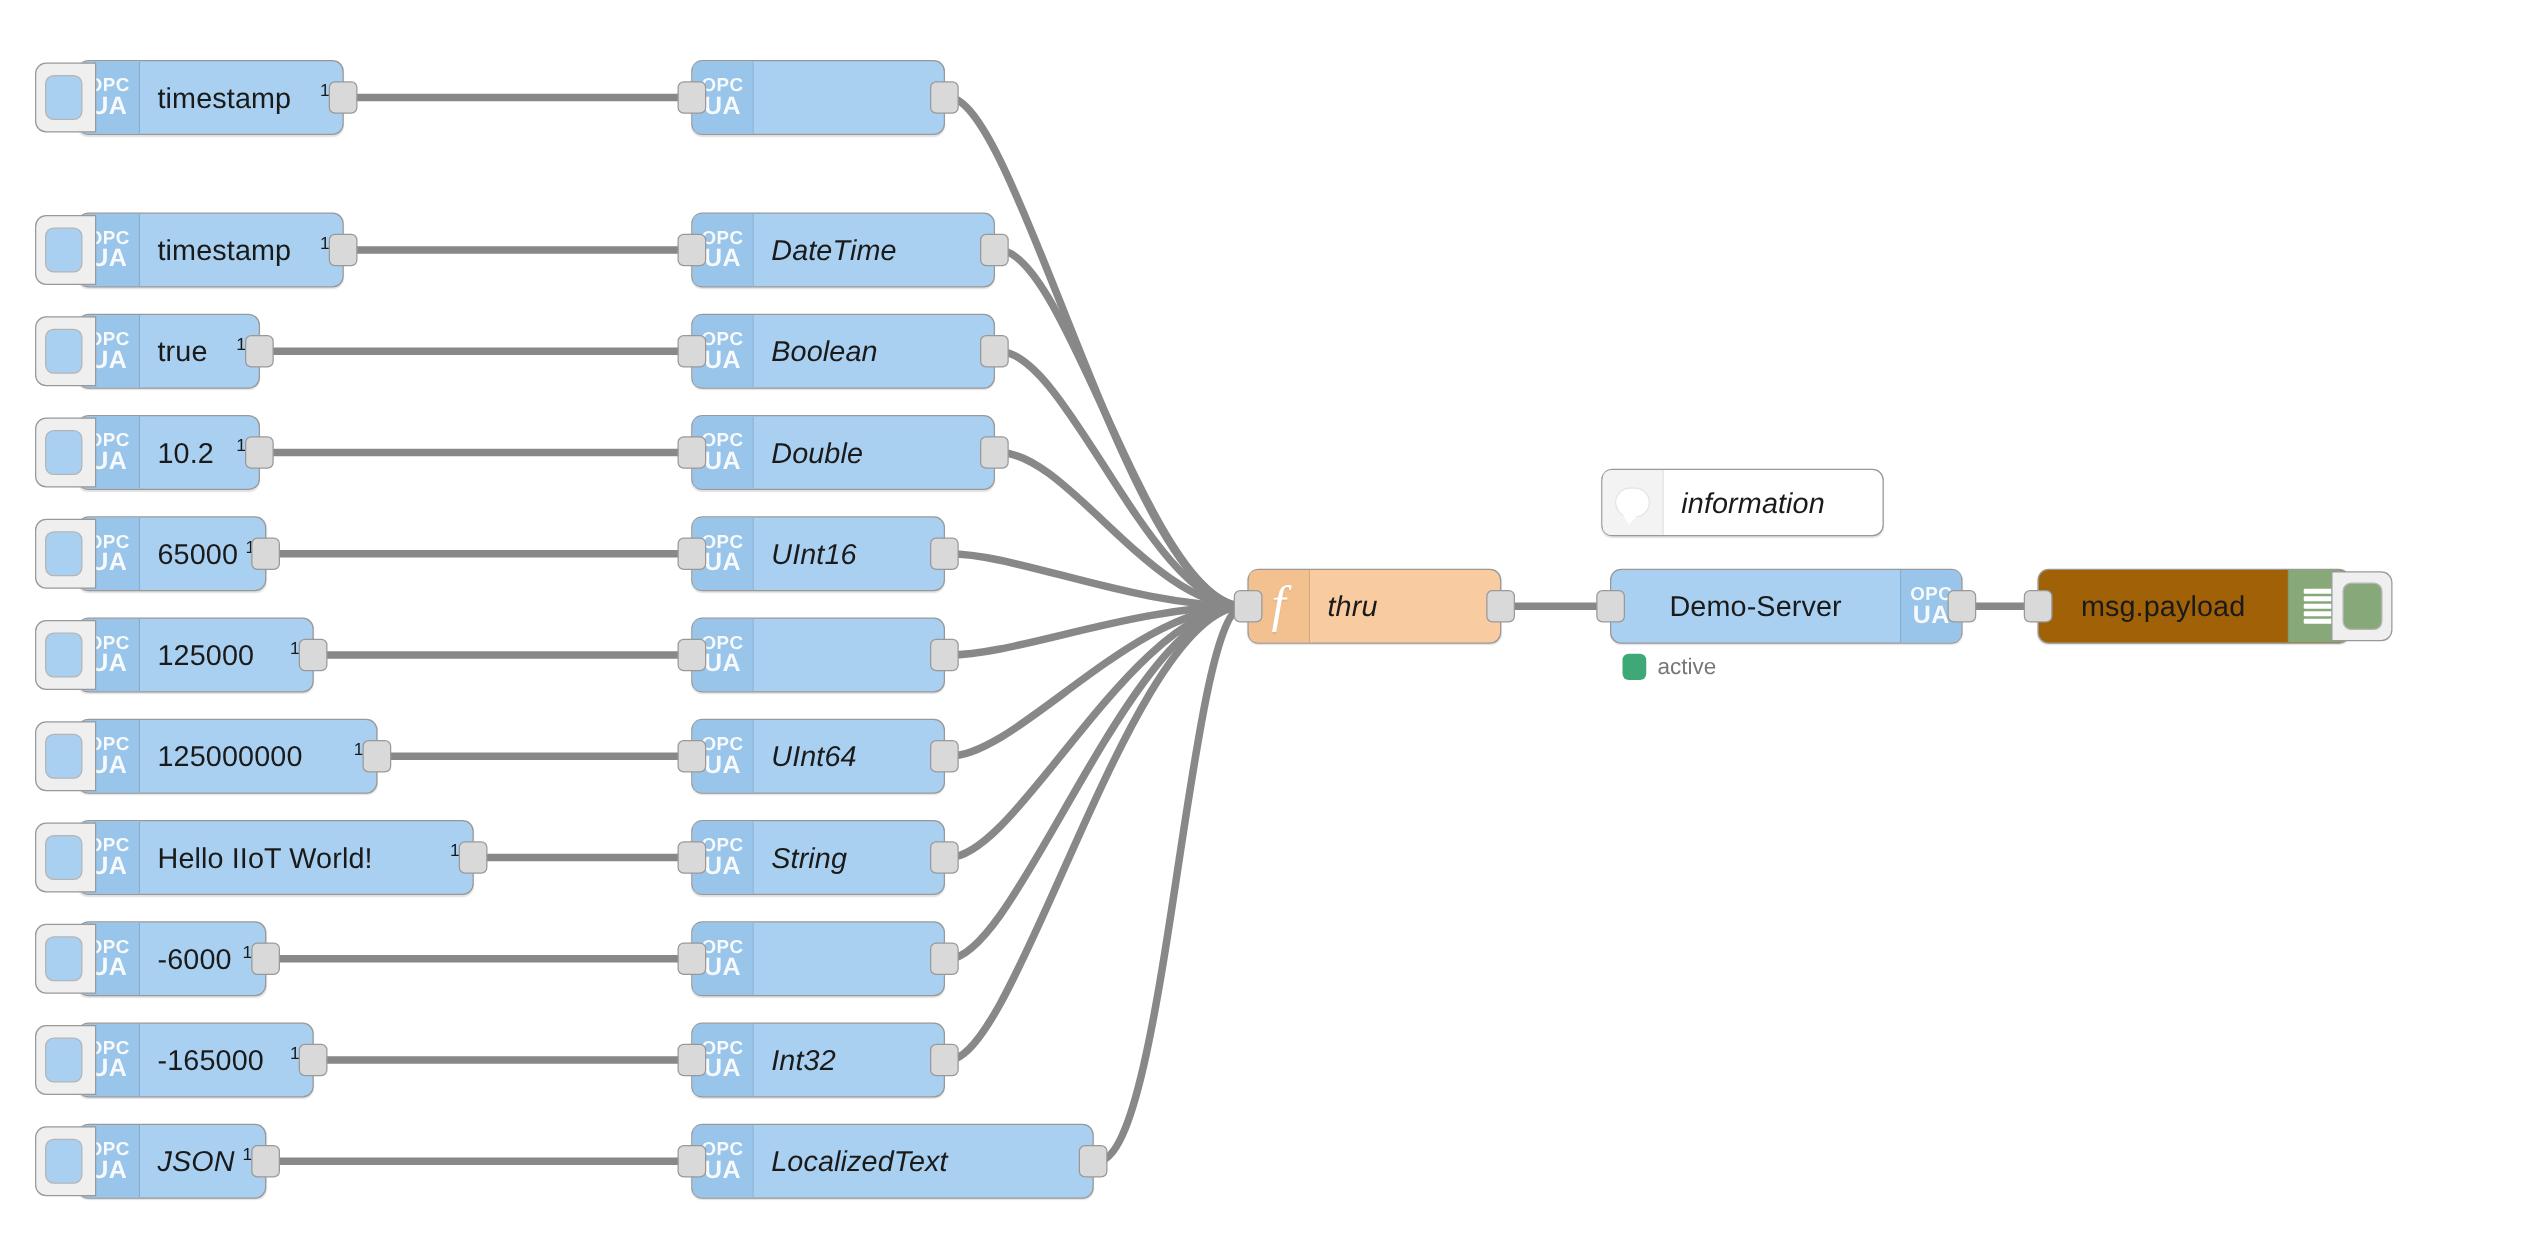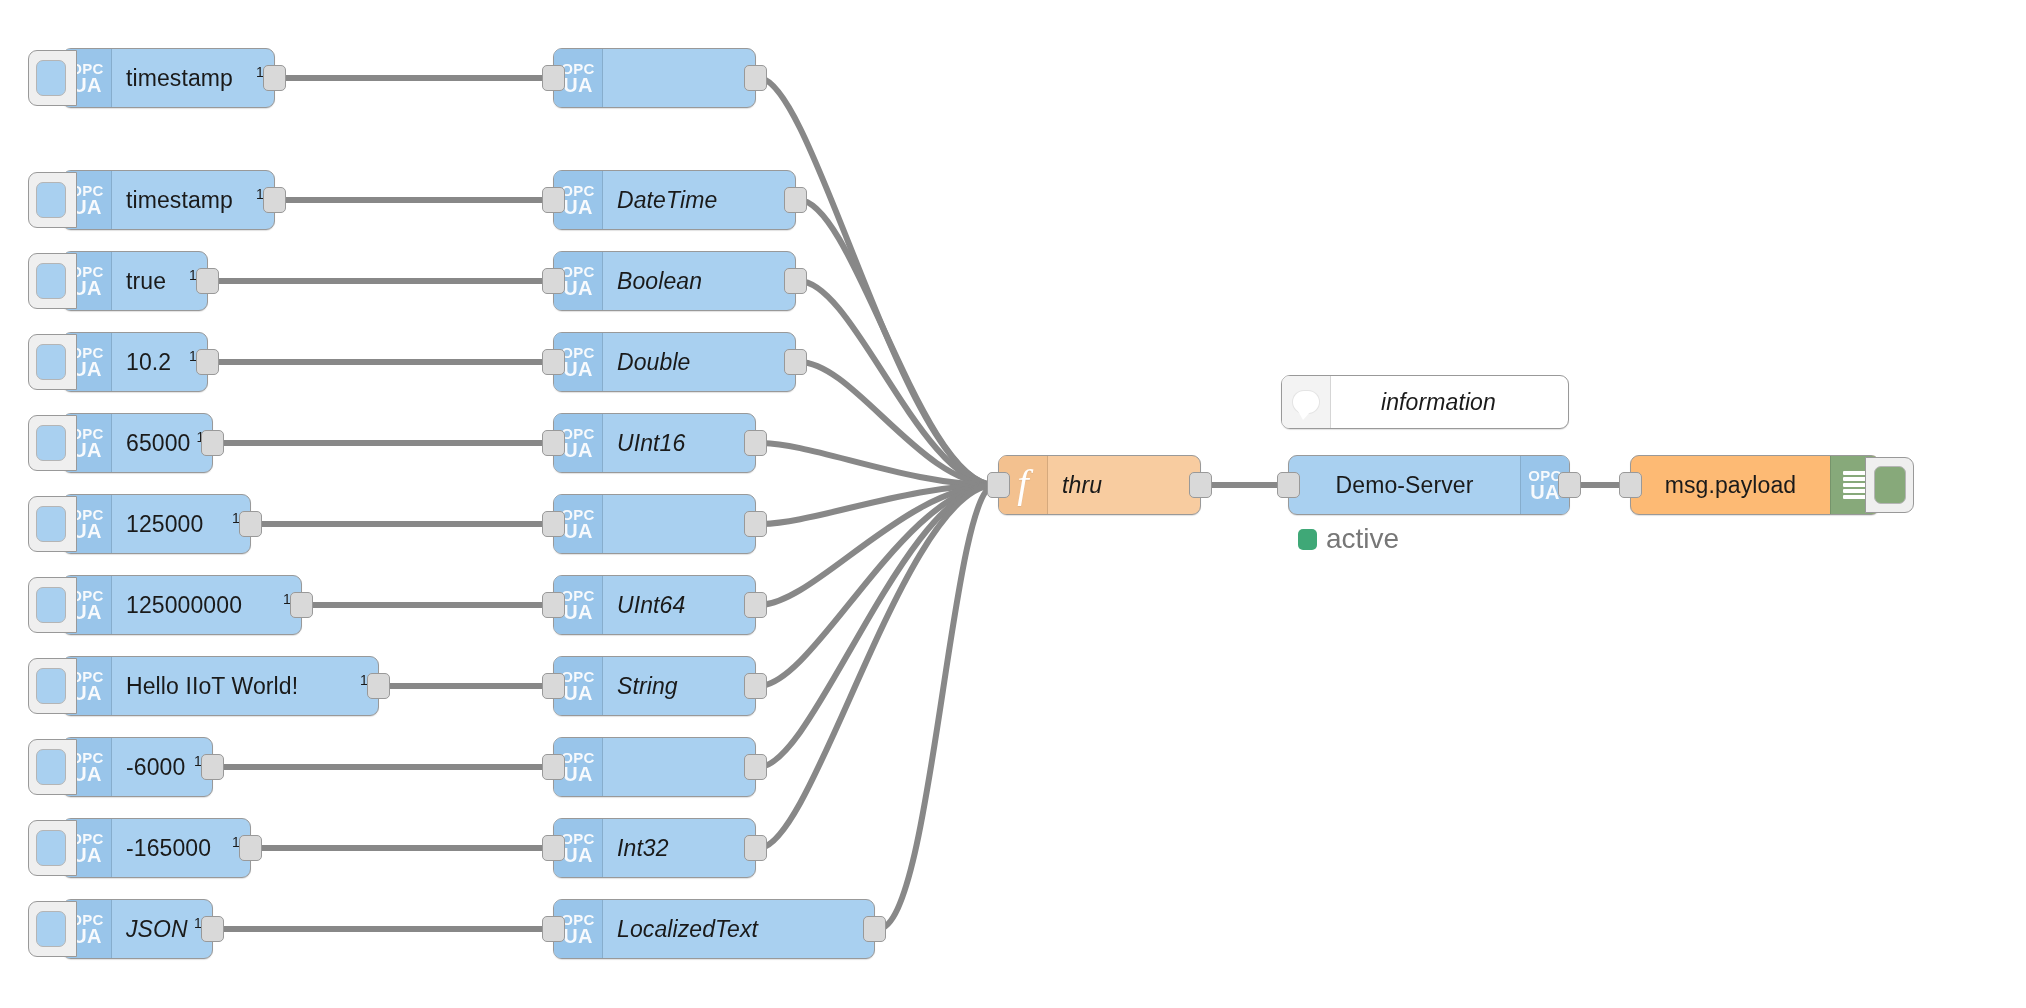--- a/index.html
+++ b/index.html
@@ -61,21 +61,21 @@
     white-space: nowrap;
     letter-spacing: 0.1px;
   }
   .node .label.italic { font-style: italic; }
 
   
   .n-opcua            { background: #a9d0f0; }
   .n-opcua .icon-box  { background: #99c5ea; }
   .n-func             { background: #f8ccA0; }
   .n-func .icon-box   { background: #f3c18f; }
-  .n-debug            { background: #fdba74; }
+  .n-debug            { background: #a16207; }
   .n-debug .icon-box  { background: #87a97a; }
   .n-comment          { background: #ffffff; }
   .n-comment .icon-box{ background: #f3f3f3; }
 
   
   .opcua-glyph {
     color: #ffffff;
     font-family: "Liberation Sans", sans-serif;
     font-weight: bold;
     line-height: 0.94;
@@ -208,21 +208,21 @@
     gap: 9px;
     z-index: 6;
   }
   .status .dot {
     width: 19px;
     height: 21px;
     border-radius: 5px;
     background: #3fa877;
   }
   .status .txt {
-    font-size: 28px;
+    font-size: 18px;
     color: #777777;
   }
 </style>
 </head>
 <body>
 
 <div id="canvas">
 
   <svg id="wires" viewBox="0 0 2026 1008" preserveAspectRatio="none">
       <path d="M 278 78 C 400.4 78, 427.6 78, 550 78" fill="none" stroke="#888888" stroke-width="6" stroke-linecap="round"></path>
@@ -539,21 +539,21 @@
         <div class="icon-box">
           <div class="opcua-glyph">
             <span class="l1">OPC</span>
             <span class="l2">UA</span>
           </div>
         </div>
         <div class="label italic">LocalizedText</div>
         <div class="port in"></div>
         <div class="port out"></div>
       </div>
-      <div class="node n-comment" style="left: 1281px; top: 375px; width: 288px; height: 54px; gap: 36px;">
+      <div class="node n-comment" style="left: 1281px; top: 375px; width: 226px; height: 54px;">
         <div class="icon-box">
           <div class="bubble-glyph"></div>
         </div>
         <div class="label italic">information</div>
       </div>
       <div class="node n-func" style="left: 998px; top: 455px; width: 203px;">
         <div class="icon-box">
           <div class="f-glyph">f</div>
         </div>
         <div class="label italic">thru</div>

